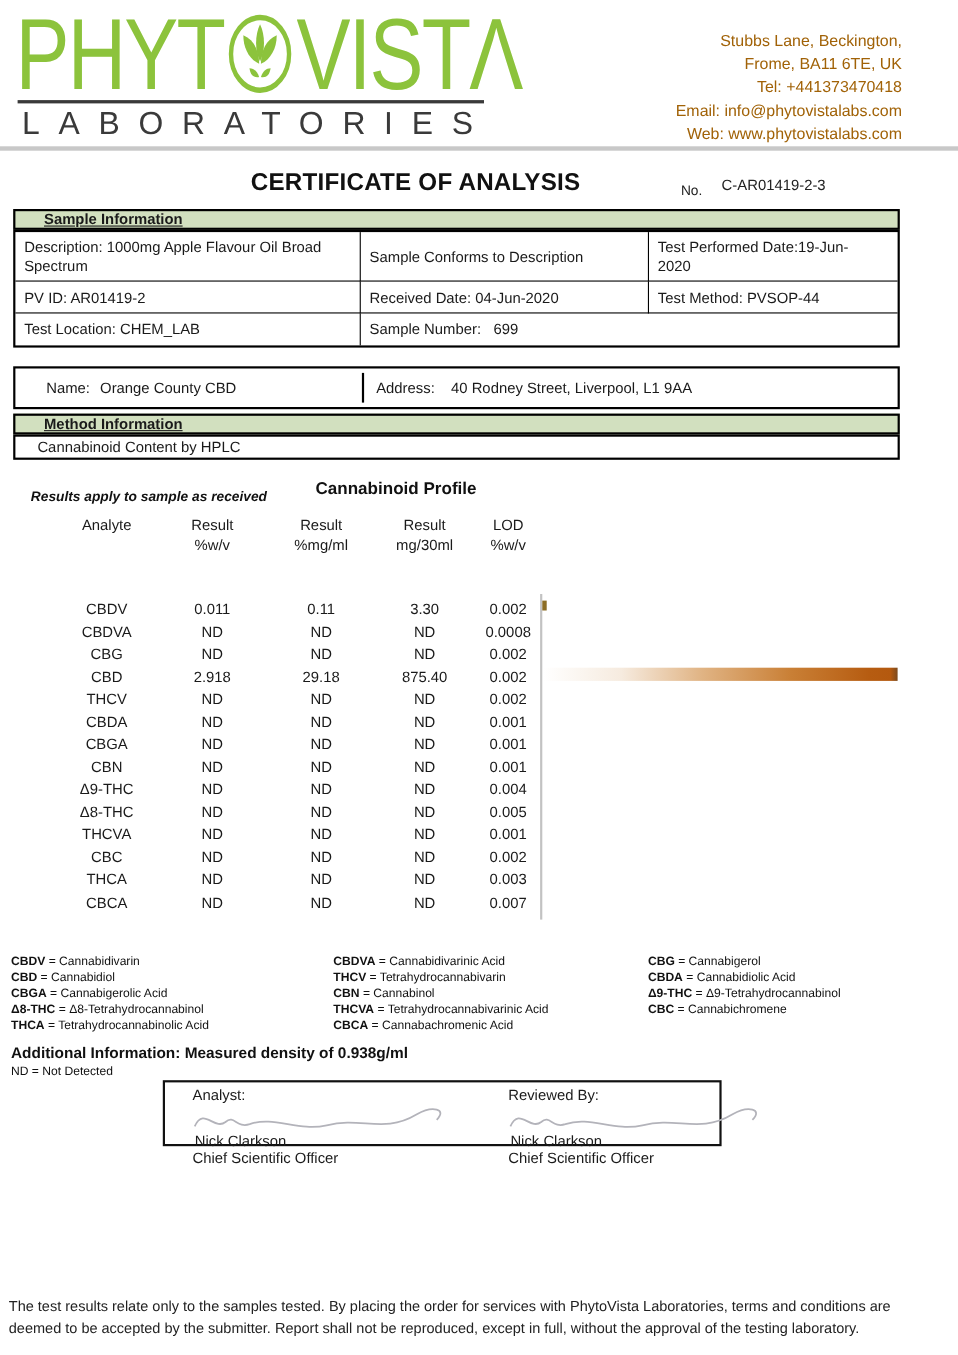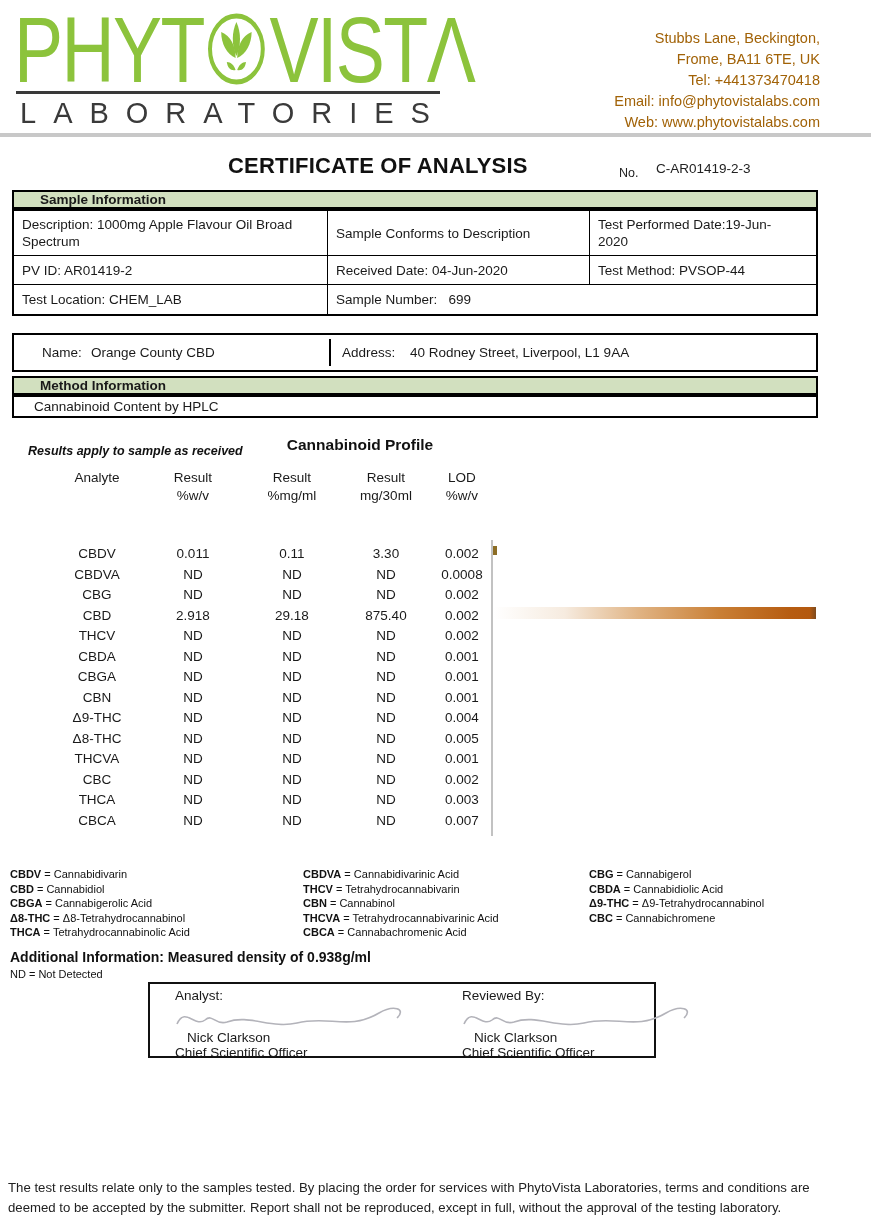--- a/index.html
+++ b/index.html
@@ -20,21 +20,21 @@
 
   
   .coa-title{position:absolute;left:228px;top:153px;font-size:22px;font-weight:bold;
              letter-spacing:.2px;color:#111;}
   .coa-no-label{position:absolute;left:619px;top:166px;font-size:12.5px;color:#222;}
   .coa-number{position:absolute;left:656px;top:161px;font-size:13.5px;color:#222;}
 
   
   .sec-bar{position:absolute;left:12px;width:806px;height:19px;background:#d2e0bf;
            border:2px solid #000;box-sizing:border-box;display:flex;align-items:center;
-           font-weight:bold;font-size:13.5px;padding-left:26px;}
+           font-weight:bold;font-size:13.5px;padding-left:26px;text-decoration:underline;}
 
   
   .si-grid{position:absolute;left:12px;top:209px;width:806px;box-sizing:border-box;
            display:grid;grid-template-columns:314px 262px 226px;
            grid-template-rows:45px 29px 29px;border:2px solid #000;}
   .si-cell{border-right:1.5px solid #000;border-bottom:1.5px solid #000;
            padding:2px 8px;font-size:13.5px;line-height:17px;display:flex;
            align-items:center;white-space:pre-wrap;box-sizing:border-box;}
   .si-cell.last-col{border-right:none;}
   .si-cell.last-row{border-bottom:none;}
@@ -69,27 +69,27 @@
                      #c97f35 70%,#b65c11 92%,#b4590f 98%,#7c4a1e 100%);}
 
   
   .legend-col{position:absolute;top:867px;font-size:11px;line-height:14.6px;color:#111;}
   .lg0{left:10px;} .lg1{left:303px;} .lg2{left:589px;}
   .legend-col b{font-weight:bold;}
 
   
   .add-info{position:absolute;left:10px;top:949px;font-size:14px;font-weight:bold;color:#111;}
   .nd-note{position:absolute;left:10px;top:968px;font-size:11px;color:#111;}
-  .sig-box{position:absolute;left:148px;top:982px;width:508px;height:76px;
+  .sig-box{position:absolute;left:148px;top:982px;width:508px;height:60px;
            border:2px solid #111;box-sizing:border-box;}
   .sig-col{position:absolute;top:0;width:240px;height:76px;}
   .sigc0{left:25px;} .sigc1{left:312px;}
   .sig-label{position:absolute;left:0;top:4px;font-size:13.5px;}
   .sig-scribble{position:absolute;left:-8px;top:14px;}
-  .sig-name{position:absolute;left:12px;top:46px;font-size:13.5px;}
+  .sig-name{position:absolute;left:2px;top:46px;font-size:13.5px;}
   .sig-title{position:absolute;left:0;top:61px;font-size:13.5px;white-space:nowrap;}
 
   
   .footer{position:absolute;left:8px;top:1178px;width:830px;font-size:13.2px;
           line-height:20px;color:#222;}
 </style>
 </head>
 <body>
 
 <div class="page">

